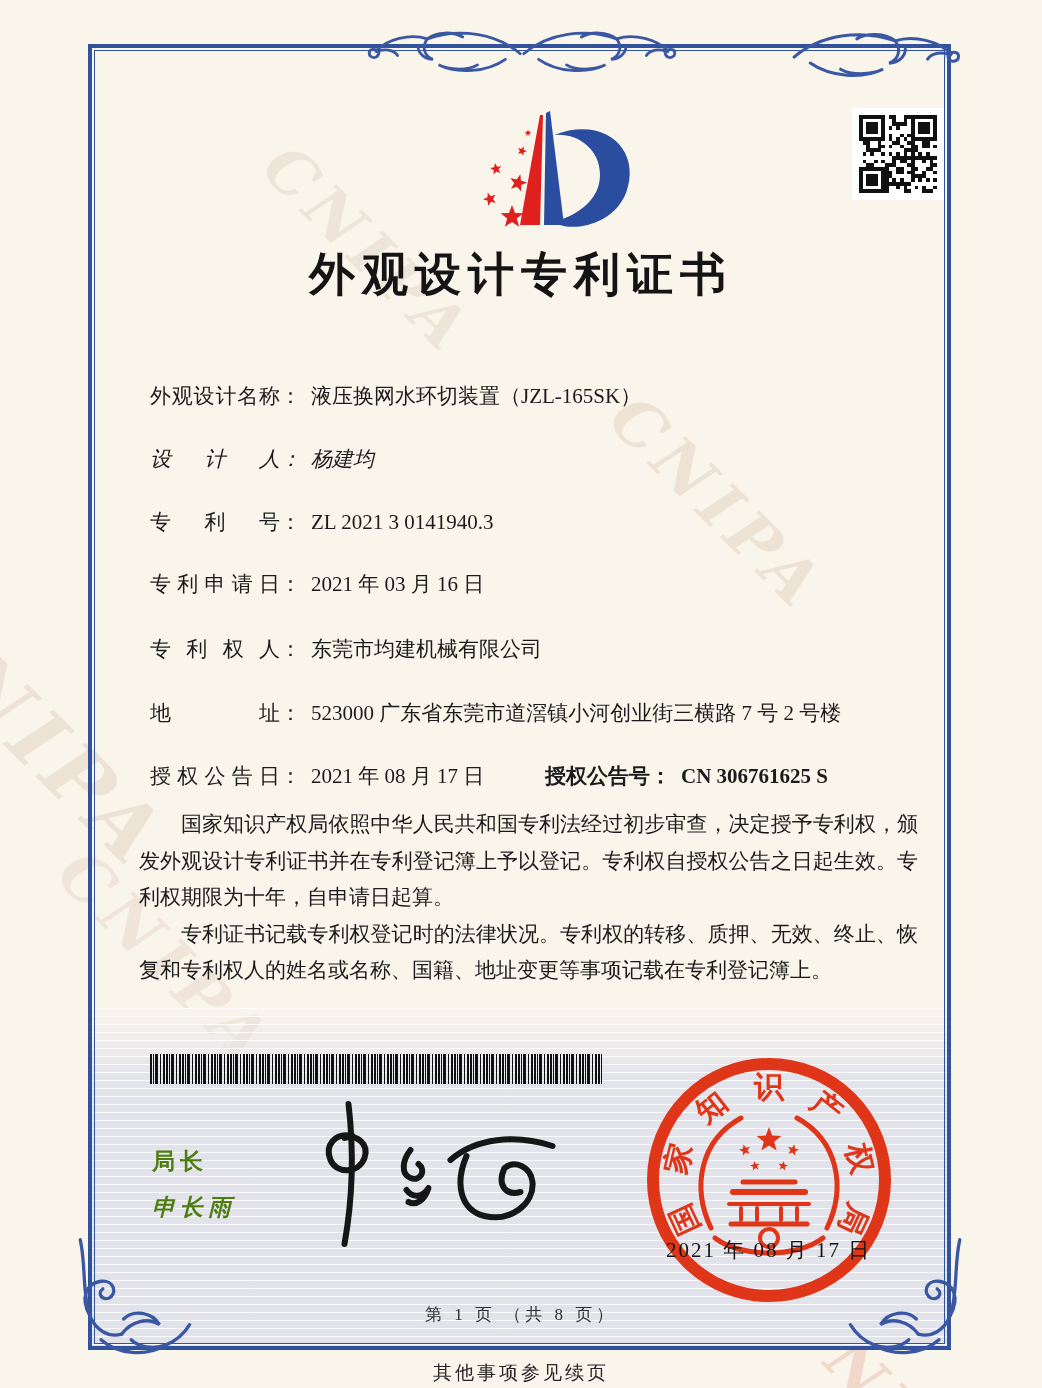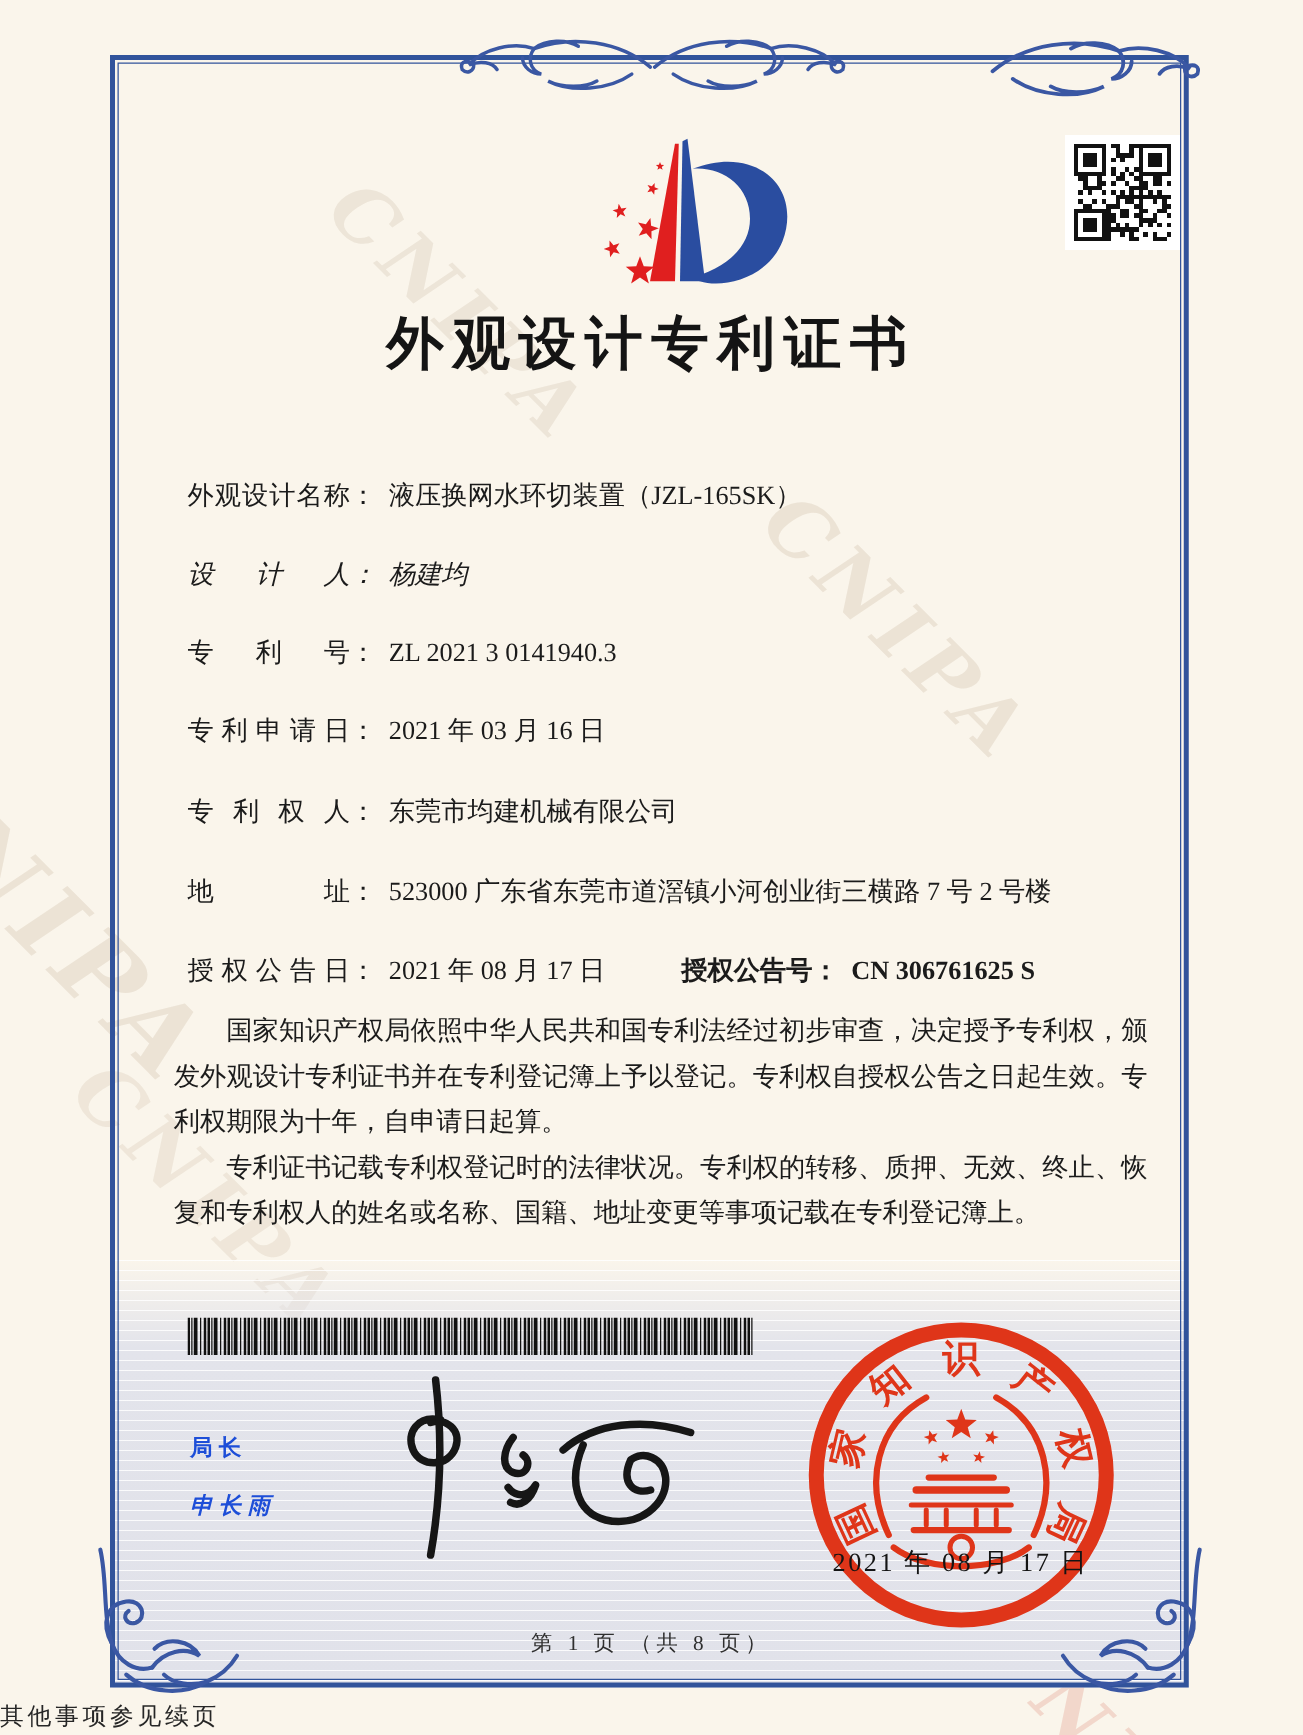--- a/index.html
+++ b/index.html
@@ -42,32 +42,32 @@
   .r1{top:382px;} .r2{top:445px;font-style:italic;} .r3{top:508px;} .r4{top:570px;}
   .r5{top:635px;} .r6{top:699px;} .r7{top:762px;}
   .grant-no-group{position:absolute;left:395px;top:0;white-space:nowrap;font-weight:bold;}
 
   .paras{position:absolute;left:139px;top:806px;width:779px;font-size:21px;
          line-height:36.5px;text-align:justify;z-index:5;}
   .paras p{margin:0;text-indent:2em;}
 
   .barcode{position:absolute;left:150px;top:1054px;width:455px;height:30px;z-index:6;}
 
-  .signer{position:absolute;left:152px;font-size:18px;letter-spacing:5px;color:#1d4ed8;
+  .signer{position:absolute;left:152px;font-size:23px;letter-spacing:5px;color:#4d7c0f;
           font-family:"Liberation Sans","DejaVu Sans",sans-serif;font-weight:600;z-index:6;}
   .signer1{top:1146px;} .signer2{top:1192px;font-style:italic;}
   .signature{position:absolute;left:288px;top:1098px;width:285px;height:150px;z-index:6;}
 
   .seal{position:absolute;left:645px;top:1056px;width:248px;height:248px;z-index:6;}
   .sealdate{position:absolute;left:666px;top:1236px;font-size:21px;letter-spacing:2px;
             color:#141414;white-space:nowrap;z-index:7;}
 
   .pageinfo{position:absolute;left:0;top:1303px;width:100%;text-align:center;font-size:17px;
             letter-spacing:4px;color:#2f2f2f;z-index:6;}
-  .contnote{position:absolute;left:0;top:1360px;width:100%;text-align:left;font-size:19px;
+  .contnote{position:absolute;left:0;top:1360px;width:100%;text-align:center;font-size:19px;
             letter-spacing:3px;color:#262626;z-index:6;}
 </style>
 </head>
 <body>
 
 <div class="page">
 
   <div class="wm wm1">CNIPA</div>
   <div class="wm wm2">CNIPA</div>
   <div class="wm wm3">CNIPA</div>

